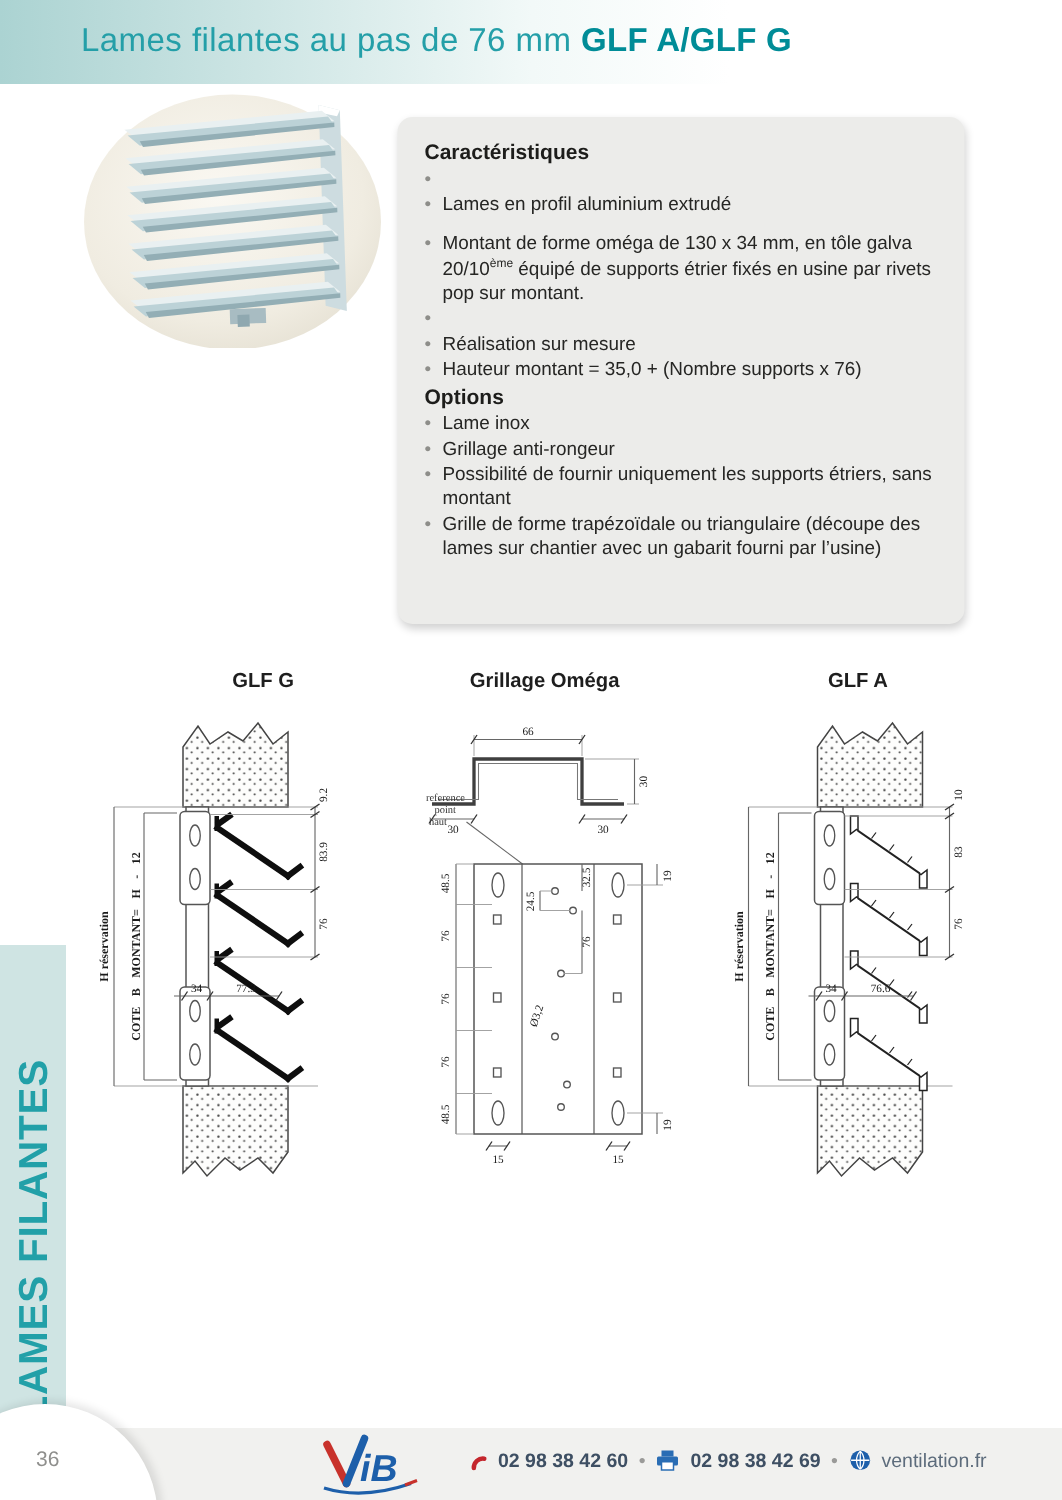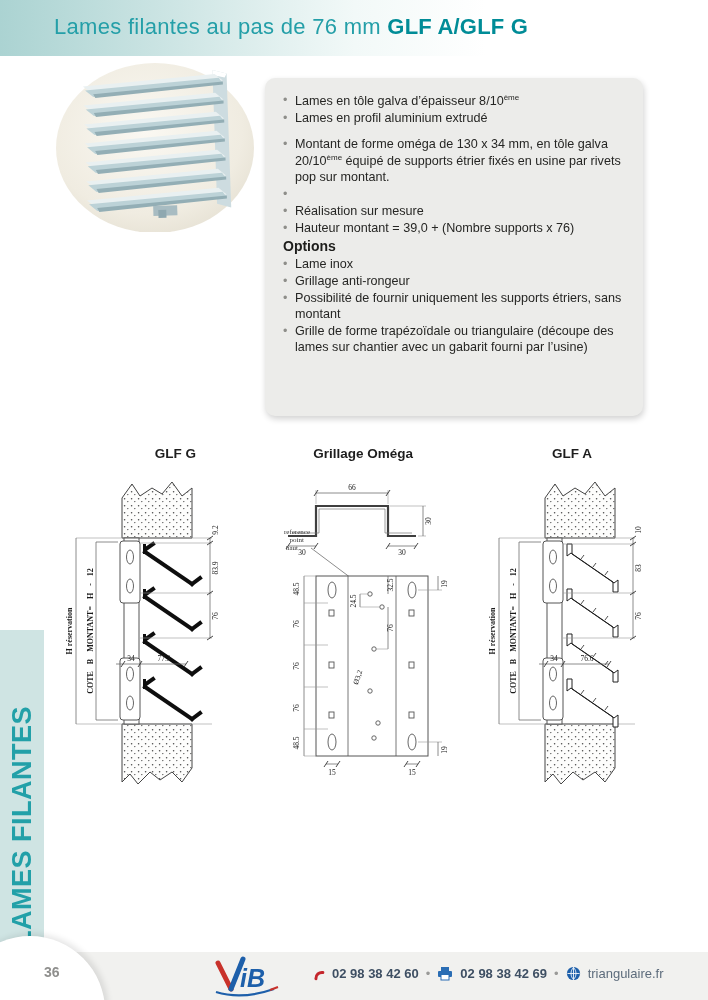--- a/index.html
+++ b/index.html
@@ -49,21 +49,21 @@
   .wall{fill:#fdfdfc;stroke:#444;stroke-width:1;}
   .mont{fill:#fff;stroke:#555;stroke-width:1;}
   .hole{fill:#fff;stroke:#555;stroke-width:.9;}
   .lameG{stroke:#0e0e0e;stroke-width:4;stroke-linecap:square;}
   .prof{stroke:#3f3f3f;stroke-width:2.2;fill:none;}
 
   
   .footer{position:absolute;left:0;top:952px;width:708px;height:48px;background:#f1f1ef;}
   .page-curl{position:absolute;left:-45px;top:936px;width:150px;height:150px;background:#fff;
              border-radius:50%;box-shadow:3px -2px 6px rgba(0,0,0,.10);}
-  .page-num{position:absolute;left:24px;top:964px;font-size:14px;font-weight:700;color:#8f8f8d;margin-left:20px;}
+  .page-num{position:absolute;left:24px;top:964px;font-size:14px;font-weight:400;color:#8f8f8d;}
   .logo{position:absolute;left:210px;top:956px;}
   .contact{position:absolute;left:310px;top:966px;display:flex;gap:7px;
            font-size:13px;font-weight:700;color:#3e4f63;white-space:nowrap;}
   .contact .dot{color:#9a9a98;font-weight:400;}
   .contact .site{font-weight:400;color:#5d6c7c;}
 </style>
 </head>
 <body>
 
 <div class="page">
@@ -109,43 +109,43 @@
         <polygon points="30,138 162,130 170,137 40,146" fill="#e9f0f1"></polygon>
           <polygon points="32,142 166,134 170,140 40,149" fill="#bcd2d7"></polygon>
           <polygon points="40,146 170,138 170,141 42,150" fill="#93aeb5"></polygon>
       </g>
       <rect x="96" y="146" width="24" height="10" fill="#a8bcc2"></rect>
       <rect x="101" y="150" width="8" height="8" fill="#8fa8b0"></rect>
     </g>
   </svg>
 
   <div class="spec-box">
+    <h3>Caractéristiques</h3>
     <ul>
         <li>
           <span class="bullet">•</span>
-          <span>Lames en tôle galva d’épaisseur 8/10<sup>ème</sup></span>
         </li>
         <li>
           <span class="bullet">•</span>
           <span>Lames en profil aluminium extrudé</span>
         </li>
         <li class="gap">
           <span class="bullet">•</span>
           <span>Montant de forme oméga de 130 x 34 mm, en tôle galva 20/10<sup>ème</sup> équipé de supports étrier fixés en usine par rivets pop sur montant.</span>
         </li>
         <li>
           <span class="bullet">•</span>
         </li>
         <li>
           <span class="bullet">•</span>
           <span>Réalisation sur mesure</span>
         </li>
         <li>
           <span class="bullet">•</span>
-          <span>Hauteur montant = 39,0 + (Nombre supports x 76)</span>
+          <span>Hauteur montant = 35,0 + (Nombre supports x 76)</span>
         </li>
       </ul>
     <h3 class="opt">Options</h3>
     <ul>
         <li>
           <span class="bullet">•</span>
           <span>Lame inox</span>
         </li>
         <li>
           <span class="bullet">•</span>
@@ -426,16 +426,16 @@
       <rect x="4" y="1" width="8" height="4" fill="#2a6db4"></rect>
       <rect x="1" y="5" width="14" height="6" rx="1" fill="#2a6db4"></rect>
       <rect x="4" y="8.5" width="8" height="5.5" fill="#fff" stroke="#2a6db4" stroke-width="1"></rect>
     </svg>
     <span>02 98 38 42 69</span>
     <span class="dot">•</span>
     <svg width="15" height="15" viewBox="0 0 16 16">
       <circle cx="8" cy="8" r="7" fill="#1d5faa"></circle>
       <path d="M1.5,8 H14.5 M8,1.5 V14.5 M8,1.5 C4.5,5 4.5,11 8,14.5 M8,1.5 C11.5,5 11.5,11 8,14.5" stroke="#fff" stroke-width=".9" fill="none"></path>
     </svg>
-    <span class="site">triangulaire.fr</span>
+    <span class="site">ventilation.fr</span>
   </div>
 
 </div>
 
 </body></html>

